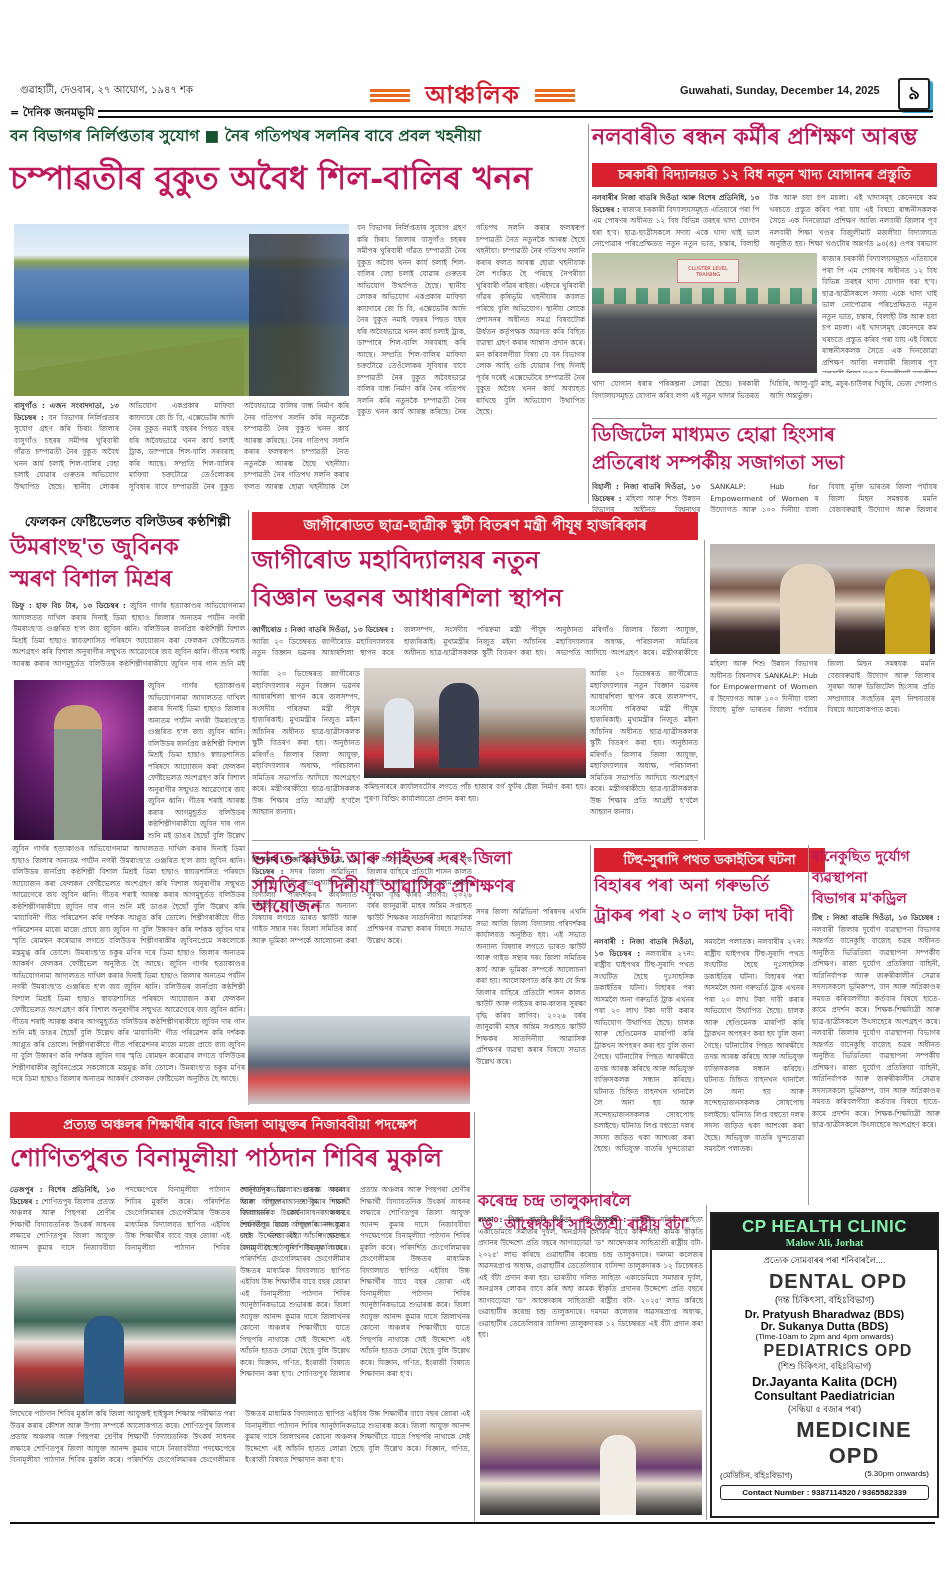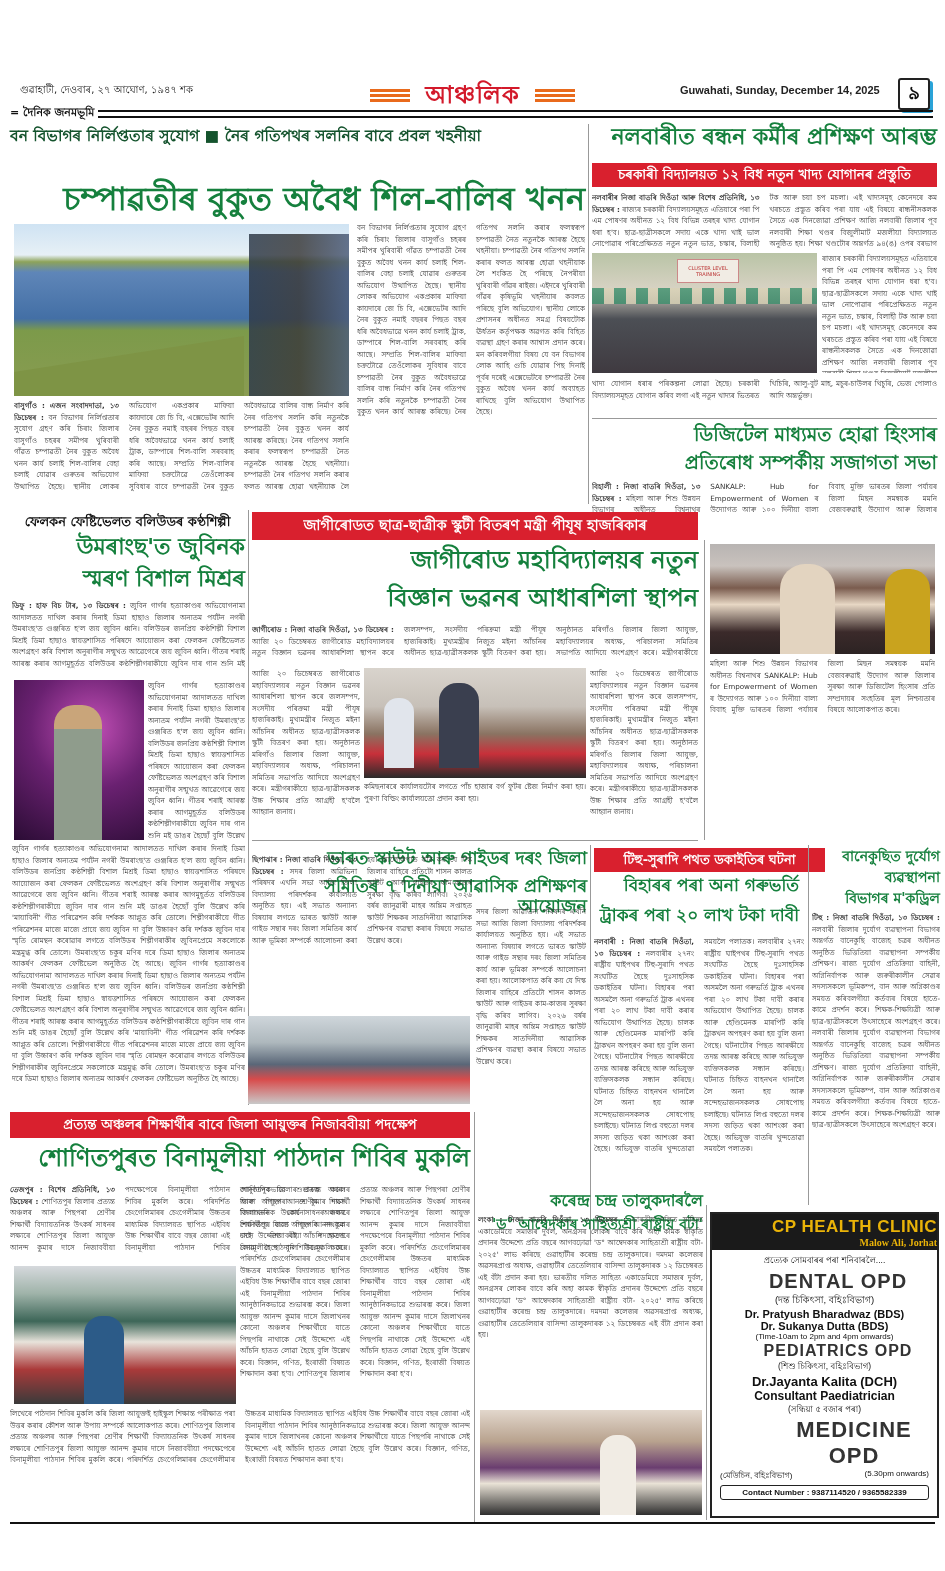--- a/index.html
+++ b/index.html
@@ -8,48 +8,48 @@
   .mast-left{left:20px;top:82px;font-size:10px;color:#222;}
   .mast-sub{left:10px;top:104px;font-size:11px;font-weight:bold;color:#111;}
   .mast-rule{left:98px;top:110px;width:835px;height:4px;border-top:2px solid #111;border-bottom:2px solid #111;}
   .logo{left:355px;top:80px;width:235px;height:32px;display:flex;align-items:center;justify-content:center;gap:15px;}
   .logo .bars{width:40px;height:14px;background:repeating-linear-gradient(#e96a1c 0 3px,#fff 3px 5px);}
   .logo .name{font-size:24px;font-weight:bold;color:#d3192a;font-family:"DejaVu Serif",serif;letter-spacing:1px;}
   .mast-date{left:680px;top:84px;font-size:11px;font-weight:bold;color:#222;font-family:"Liberation Sans",sans-serif;}
   .page-no{left:898px;top:78px;width:28px;height:28px;border:2px solid #222;border-radius:3px;font-size:18px;font-weight:bold;display:flex;align-items:center;justify-content:center;box-shadow:3px 3px 0 #2aa3d8;background:#fff;}
   .kicker-red{color:#14532d;font-weight:bold;}
   .redbar{background:#d9202e;color:#fff;font-weight:bold;display:flex;align-items:center;justify-content:center;white-space:nowrap;overflow:hidden;}
-  .headline{font-weight:bold;color:#15803d;text-align:right;line-height:1.15;font-family:"DejaVu Serif",serif;}
+  .headline{font-weight:bold;color:#be185d;text-align:left;line-height:1.15;font-family:"DejaVu Serif",serif;}
   .body-text{font-size:7.2px;line-height:11.5px;color:#333;text-align:justify;overflow:hidden;}
   .cols3{column-count:3;column-gap:10px;}
   .cols2{column-count:2;column-gap:10px;}
   .photo{overflow:hidden;}
   .vrule{width:1px;background:#999;}
   .hrule{height:1px;background:#999;}
   .ad{border:2px solid #222;background:#fff;}
-  .ad-head{background:#1a1a1a;color:#eab308;text-align:right;font-family:"Liberation Sans",sans-serif;}
+  .ad-head{background:#1a1a1a;color:#86efac;text-align:center;font-family:"Liberation Sans",sans-serif;}
   .ad-line{text-align:center;font-family:"Liberation Sans",sans-serif;}
   .ad-big{font-family:"Liberation Sans",sans-serif;font-weight:700;color:#333;text-align:center;letter-spacing:1px;padding-left:27px;}
 </style>
 </head>
 <body>
 
 <div class="abs mast-left">গুৱাহাটী, দেওবাৰ, ২৭ আঘোণ, ১৯৪৭ শক</div>
 <div class="abs logo">
   <span class="bars"></span>
   <span class="name">আঞ্চলিক</span>
   <span class="bars"></span>
 </div>
 <div class="abs mast-date">Guwahati, Sunday, December 14, 2025</div>
 <div class="abs page-no">৯</div>
 <div class="abs mast-sub">= <span>দৈনিক জনমভূমি</span></div>
 <div class="abs mast-rule"></div>
 
 <div class="abs kicker-red" style="left:10px;top:124px;width:575px;font-size:15.5px;white-space:nowrap;">বন বিভাগৰ নিৰ্লিপ্ততাৰ সুযোগ ■ নৈৰ গতিপথৰ সলনিৰ বাবে প্ৰবল খহনীয়া</div>
-<div class="abs headline" style="left:10px;top:160px;width:575px;font-size:32px;margin-top:21px;">চম্পাৱতীৰ বুকুত অবৈধ শিল-বালিৰ খনন</div>
+<div class="abs headline" style="left:10px;top:160px;width:575px;font-size:32px;">চম্পাৱতীৰ বুকুত অবৈধ শিল-বালিৰ খনন</div>
 <div class="abs photo" style="left:14px;top:224px;width:335px;height:172px;background:linear-gradient(180deg,#cfe3f3 0%,#e7f0f6 18%,#8da35a 22%,#5f86b8 28%,#436fa5 55%,#7c9a4a 62%,#8a9c52 100%);">
   <div style="position:absolute;right:0;top:10px;width:100px;height:162px;background:linear-gradient(90deg,#2f3b4a,#3b3b3b 50%,#4d5d7a);opacity:.85;"></div>
   <div style="position:absolute;left:0;bottom:0;width:230px;height:60px;background:#7e9445;clip-path:polygon(0 60%,100% 0,100% 100%,0 100%);"></div>
 </div>
 <div class="abs body-text cols3" style="left:14px;top:400px;width:335px;height:100px;">
   <b>বাসুগাঁও : এজন সংবাদদাতা, ১৩ ডিচেম্বৰ :</b>
   <span>বন বিভাগৰ নিৰ্লিপ্ততাৰ সুযোগ গ্ৰহণ কৰি চিৰাং জিলাৰ বাসুগাঁও চহৰৰ সমীপৰ খুৰিবাৰী গাঁৱত চম্পাৱতী নৈৰ বুকুত অবৈধ খনন কাৰ্য চলাই শিল-বালিৰ বেহা চলাই যোৱাৰ গুৰুতৰ অভিযোগ উত্থাপিত হৈছে। স্থানীয় লোকৰ অভিযোগ একপ্ৰকাৰ মাফিয়া কায়দাৰে জে চি বি, এক্সেভেটৰ আদি নৈৰ বুকুত নমাই বছৰৰ পিছত বছৰ ধৰি অবৈধভাৱে খনন কাৰ্য চলাই ট্ৰাক, ডাম্পাৰে শিল-বালি সৰবৰাহ কৰি আছে। সম্প্ৰতি শিল-বালিৰ মাফিয়া চক্ৰটোৱে তেওঁলোকৰ সুবিধাৰ বাবে চম্পাৱতী নৈৰ বুকুত অবৈধভাৱে বালিৰ বান্ধ নিৰ্মাণ কৰি নৈৰ গতিপথ সলনি কৰি নতুনকৈ চম্পাৱতী নৈৰ বুকুত খনন কাৰ্য আৰম্ভ কৰিছে। নৈৰ গতিপথ সলনি কৰাৰ ফলস্বৰূপ চম্পাৱতী নৈত নতুনকৈ আৰম্ভ হৈছে খহনীয়া। চম্পাৱতী নৈৰ গতিপথ সলনি কৰাৰ ফলত আৰম্ভ হোৱা খহনীয়াক লৈ শংকিত হৈ পৰিছে নৈপৰীয়া খুৰিবাৰী গাঁৱৰ ৰাইজ। এইদৰে খুৰিবাৰী গাঁৱৰ কৃষিভূমি খহনীয়াৰ কবলত পৰিছে বুলি অভিযোগ। স্থানীয় লোকে প্ৰশাসনৰ অধীনত সমগ্ৰ বিষয়টোক ঊৰ্ধতন কৰ্তৃপক্ষক অৱগত কৰি বিহিত ব্যৱস্থা গ্ৰহণ কৰাৰ আশ্বাস প্ৰদান কৰে। মন কৰিবলগীয়া বিষয় যে বন বিভাগৰ লোক আহি গুচি যোৱাৰ পিছ দিনাই পূৰ্বৰ দৰেই এক্সেভেটৰে চম্পাৱতী নৈৰ বুকুত অবৈধ খনন কাৰ্য অব্যাহত ৰাখিছে বুলি অভিযোগ উত্থাপিত হৈছে।</span>
 </div>
 <div class="abs body-text cols2" style="left:357px;top:222px;width:228px;height:278px;">
   <span>বন বিভাগৰ নিৰ্লিপ্ততাৰ সুযোগ গ্ৰহণ কৰি চিৰাং জিলাৰ বাসুগাঁও চহৰৰ সমীপৰ খুৰিবাৰী গাঁৱত চম্পাৱতী নৈৰ বুকুত অবৈধ খনন কাৰ্য চলাই শিল-বালিৰ বেহা চলাই যোৱাৰ গুৰুতৰ অভিযোগ উত্থাপিত হৈছে। স্থানীয় লোকৰ অভিযোগ একপ্ৰকাৰ মাফিয়া কায়দাৰে জে চি বি, এক্সেভেটৰ আদি নৈৰ বুকুত নমাই বছৰৰ পিছত বছৰ ধৰি অবৈধভাৱে খনন কাৰ্য চলাই ট্ৰাক, ডাম্পাৰে শিল-বালি সৰবৰাহ কৰি আছে। সম্প্ৰতি শিল-বালিৰ মাফিয়া চক্ৰটোৱে তেওঁলোকৰ সুবিধাৰ বাবে চম্পাৱতী নৈৰ বুকুত অবৈধভাৱে বালিৰ বান্ধ নিৰ্মাণ কৰি নৈৰ গতিপথ সলনি কৰি নতুনকৈ চম্পাৱতী নৈৰ বুকুত খনন কাৰ্য আৰম্ভ কৰিছে। নৈৰ গতিপথ সলনি কৰাৰ ফলস্বৰূপ চম্পাৱতী নৈত নতুনকৈ আৰম্ভ হৈছে খহনীয়া। চম্পাৱতী নৈৰ গতিপথ সলনি কৰাৰ ফলত আৰম্ভ হোৱা খহনীয়াক লৈ শংকিত হৈ পৰিছে নৈপৰীয়া খুৰিবাৰী গাঁৱৰ ৰাইজ। এইদৰে খুৰিবাৰী গাঁৱৰ কৃষিভূমি খহনীয়াৰ কবলত পৰিছে বুলি অভিযোগ। স্থানীয় লোকে প্ৰশাসনৰ অধীনত সমগ্ৰ বিষয়টোক ঊৰ্ধতন কৰ্তৃপক্ষক অৱগত কৰি বিহিত ব্যৱস্থা গ্ৰহণ কৰাৰ আশ্বাস প্ৰদান কৰে। মন কৰিবলগীয়া বিষয় যে বন বিভাগৰ লোক আহি গুচি যোৱাৰ পিছ দিনাই পূৰ্বৰ দৰেই এক্সেভেটৰে চম্পাৱতী নৈৰ বুকুত অবৈধ খনন কাৰ্য অব্যাহত ৰাখিছে বুলি অভিযোগ উত্থাপিত হৈছে।</span>

